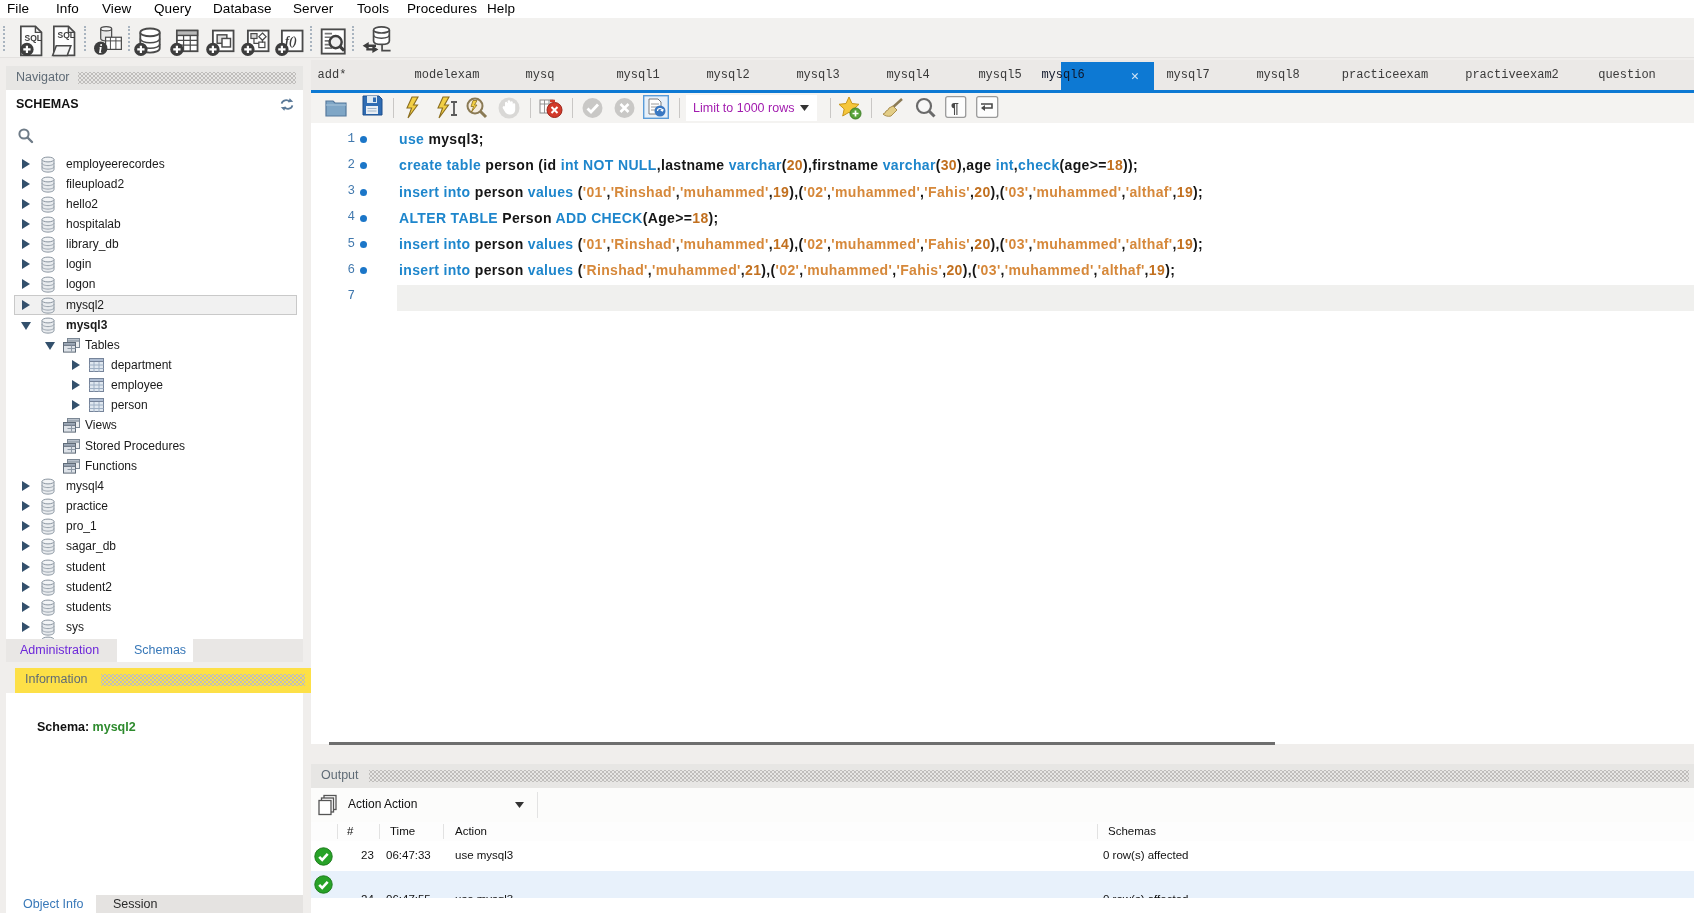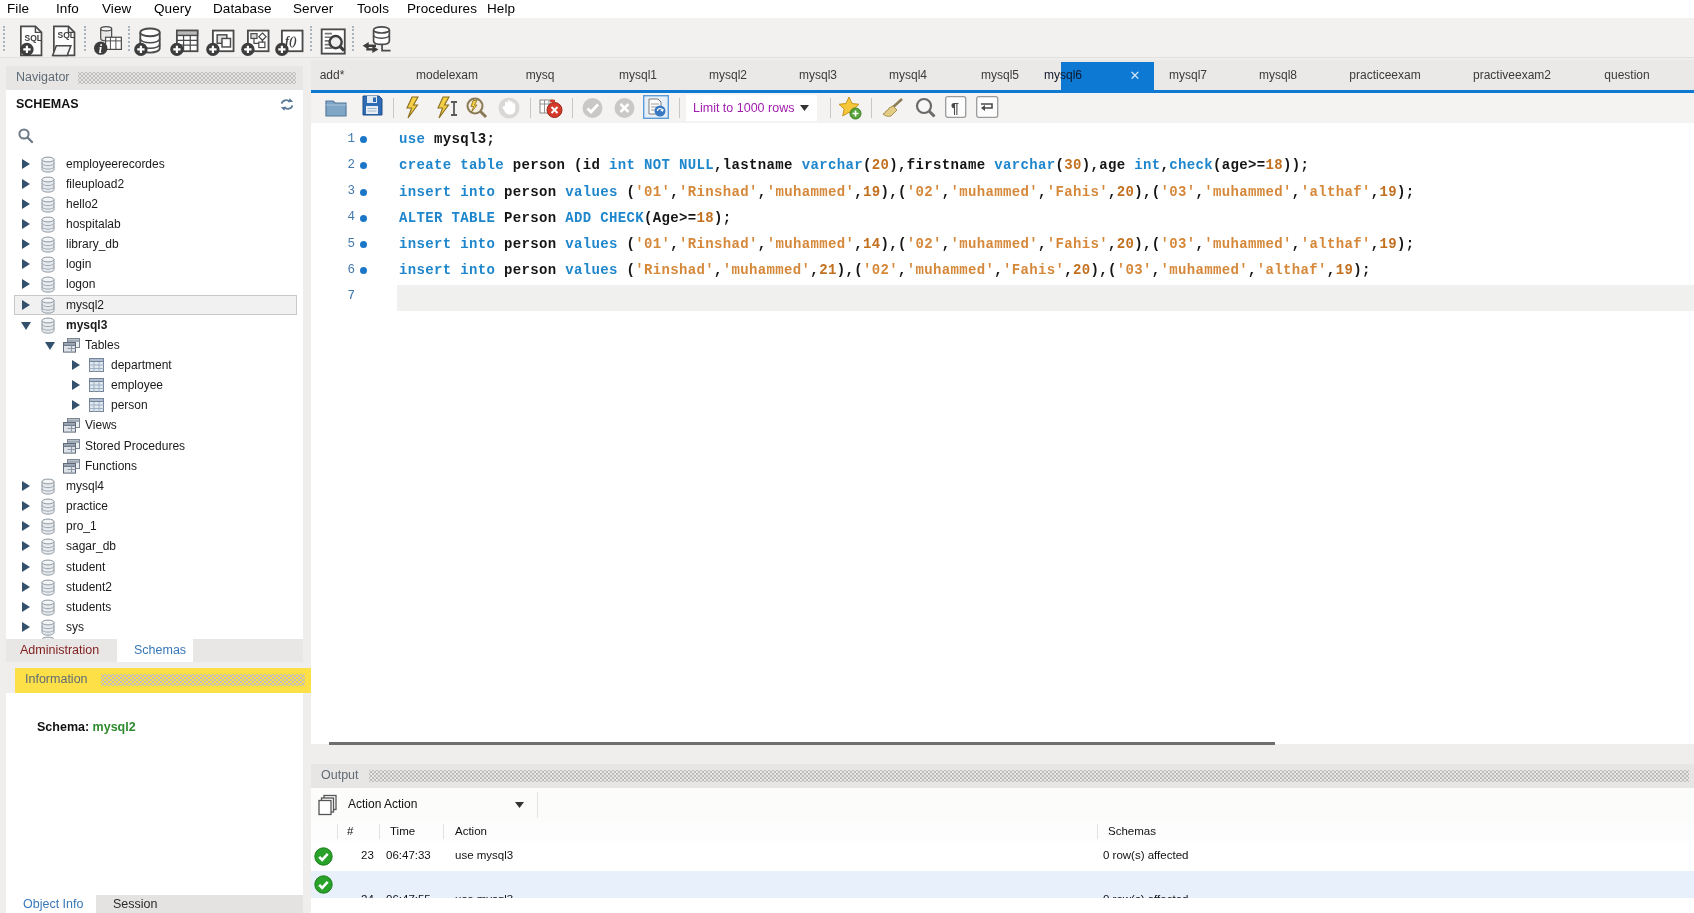--- a/index.html
+++ b/index.html
@@ -22,45 +22,45 @@
 #filterbox span { position:absolute; left:8px; top:6px; font-size:12.5px; color:#9a9a9a; }
 .trow { position:absolute; left:0; width:297px; height:20px; font-size:12px; color:#1a1a1a; }
 .trow .lbl { position:absolute; top:3px; }
 .arr { position:absolute; top:5px; width:0; height:0; }
 .arr.r { border-left:8px solid #33506c; border-top:5px solid transparent; border-bottom:5px solid transparent; }
 .arr.d { border-top:8px solid #33506c; border-left:5px solid transparent; border-right:5px solid transparent; top:7px; }
 .ticn { position:absolute; top:2px; }
 #sel-row { position:absolute; left:8px; width:283px; height:20px; background:#f1f1f1; border:1px solid #c9c9c9; }
 #side-tabs1 { position:absolute; left:6px; top:639px; width:297px; height:23px; background:#e9e7e5; }
 #side-tabs1 .wtab { position:absolute; left:111px; top:0; width:76px; height:23px; background:#fff; }
-#side-tabs1 .t1 { position:absolute; left:14px; top:4px; font-size:12.5px; color:#7f1d1d; }
+#side-tabs1 .t1 { position:absolute; left:14px; top:4px; font-size:12.5px; color:#6d28d9; }
 #side-tabs1 .t2 { position:absolute; left:128px; top:4px; font-size:12.5px; color:#3878b8; }
 #info-header { position:absolute; left:15px; top:668px; width:297px; height:25px; background:#fde047; }
 #info-body { position:absolute; left:6px; top:693px; width:297px; height:202px; background:#fff; }
 #info-body .schema-line { position:absolute; left:31px; top:27px; font-size:12.5px; font-weight:bold; color:#111; }
 #info-body .schema-line b { color:#2e8b2e; }
 #side-tabs2 { position:absolute; left:6px; top:895px; width:297px; height:36px; background:#fff; }
 #side-tabs2 .gray { position:absolute; left:90px; top:0; width:207px; height:18px; background:#e5e3e1; }
 #side-tabs2 .t1 { position:absolute; left:17px; top:2px; font-size:12.5px; color:#3878b8; }
 #side-tabs2 .t2 { position:absolute; left:107px; top:2px; font-size:12.5px; color:#2b2b2b; }
 
 #tabbar { position:absolute; left:311px; top:60px; width:1383px; height:30px; background:#ebe9e7; }
-#tabbar .tab { position:absolute; top:8px; font-size:12px; color:#3a3a3a; }
+#tabbar .tab { position:absolute; top:8px; font-size:12px; color:#3a3a3a;font-family:Liberation Mono, monospace; }
 #tabbar .active { position:absolute; left:750px; top:2px; width:93px; height:28px; background:#0d79d3; }
 #tabline { position:absolute; left:311px; top:90px; width:1383px; height:3px; background:#0d79d3; }
 
 #sqlbar { position:absolute; left:311px; top:93px; width:1383px; height:30px; background:#f4f3f1; }
 .ssep { position:absolute; top:5px; height:20px; width:0; border-left:1px solid #c9c7c5; }
 .sicon { position:absolute; top:3px; }
 
 #editor { position:absolute; left:311px; top:123px; width:1383px; height:621px; background:#fff; }
 #line7hl { position:absolute; left:86px; top:161.5px; width:1297px; height:26.2px; background:#f0f0ee; }
 .lnum { position:absolute; width:44px; text-align:right; font-family:"Liberation Mono",monospace; font-size:12.5px; color:#4279ae; }
 .ldot { position:absolute; left:49px; width:7px; height:7px; border-radius:50%; background:#1b76c8; }
-.cline { position:absolute; left:88px; font-family:Liberation Mono, monospace; font-weight:bold; font-size:14px; letter-spacing:0.35px; color:#151515; white-space:pre; }
+.cline { position:absolute; left:88px; font-family:Liberation Sans, sans-serif; font-weight:bold; font-size:14px; letter-spacing:0.35px; color:#151515; white-space:pre; }
 .k { color:#1e86cc; }
 .s { color:#d6883a; }
 .n { color:#c2701f; }
 #splitline { position:absolute; left:329px; top:742px; width:946px; height:3px; background:#6e6e6e; }
 
 #out-header { position:absolute; left:311px; top:764px; width:1383px; height:24px; background:#e7e6e4; }
 #action-row { position:absolute; left:311px; top:788px; width:1383px; height:34px; background:#fcfcfb; }
 #action-row .cbt { position:absolute; left:37px; top:9px; font-size:12px; color:#111; }
 #grid-header { position:absolute; left:311px; top:822px; width:1383px; height:19px; background:#fdfdfd; font-size:11.5px; color:#111; }
 #grid-header span { position:absolute; top:3px; }

